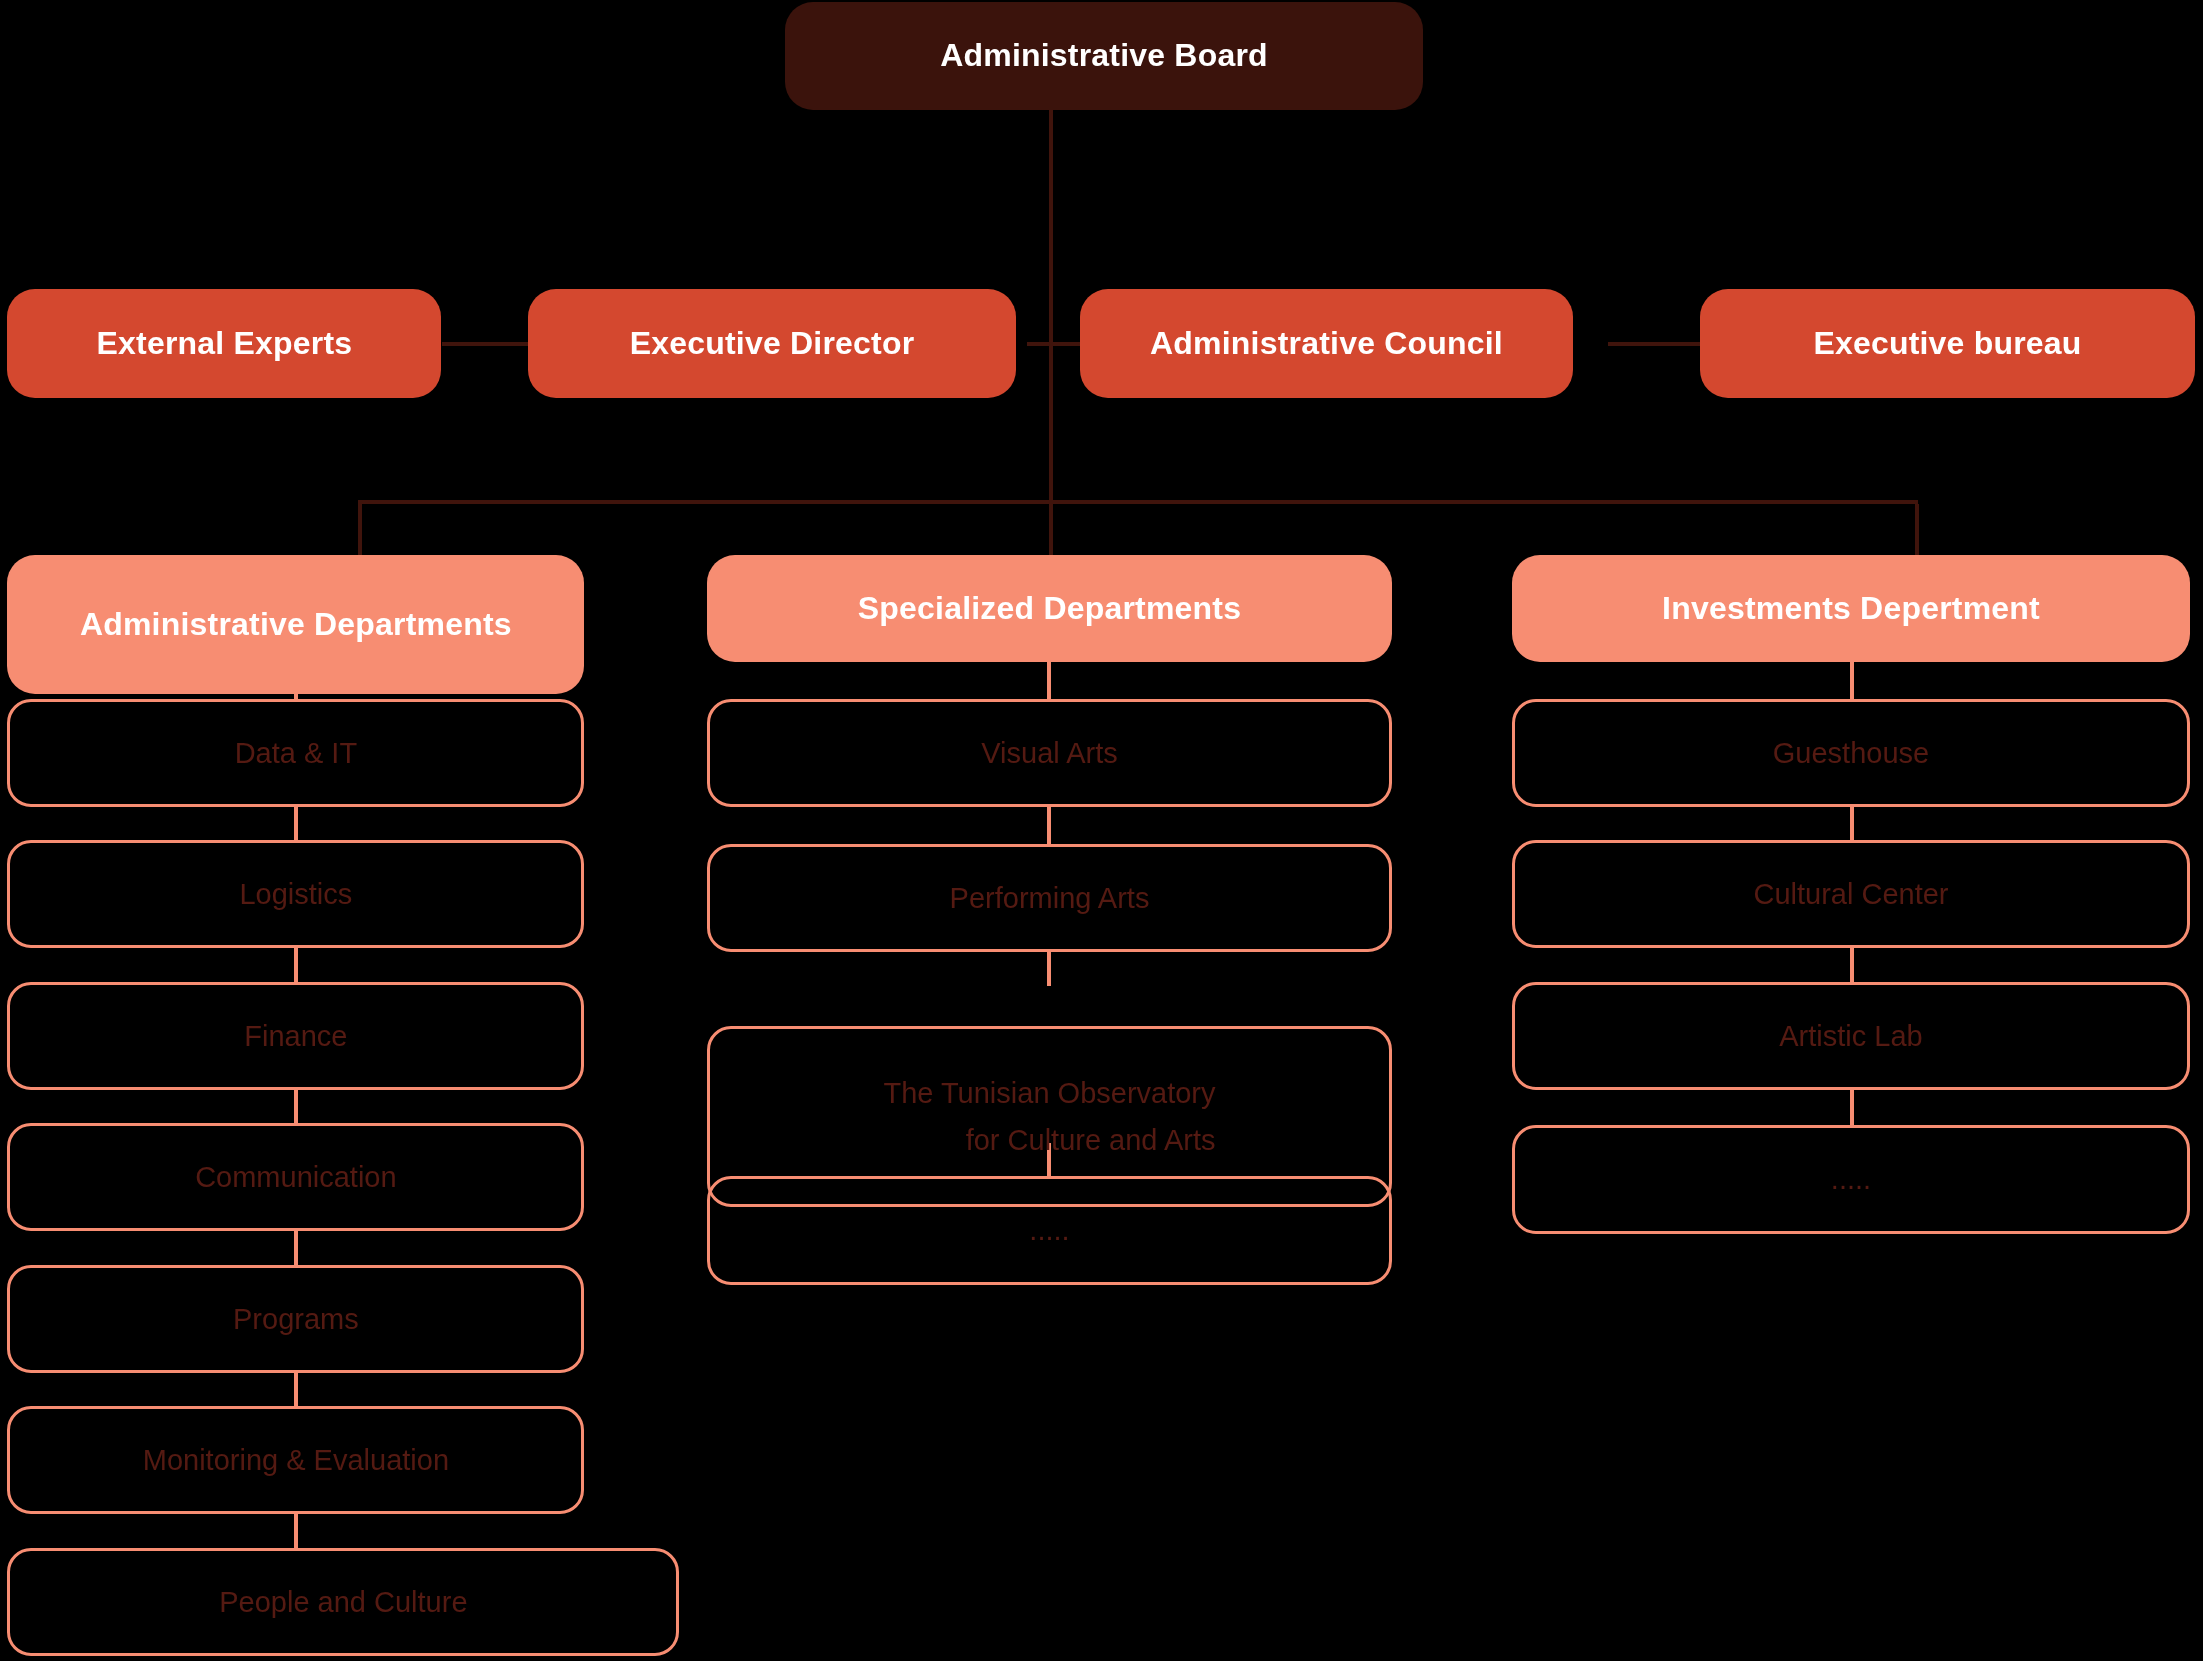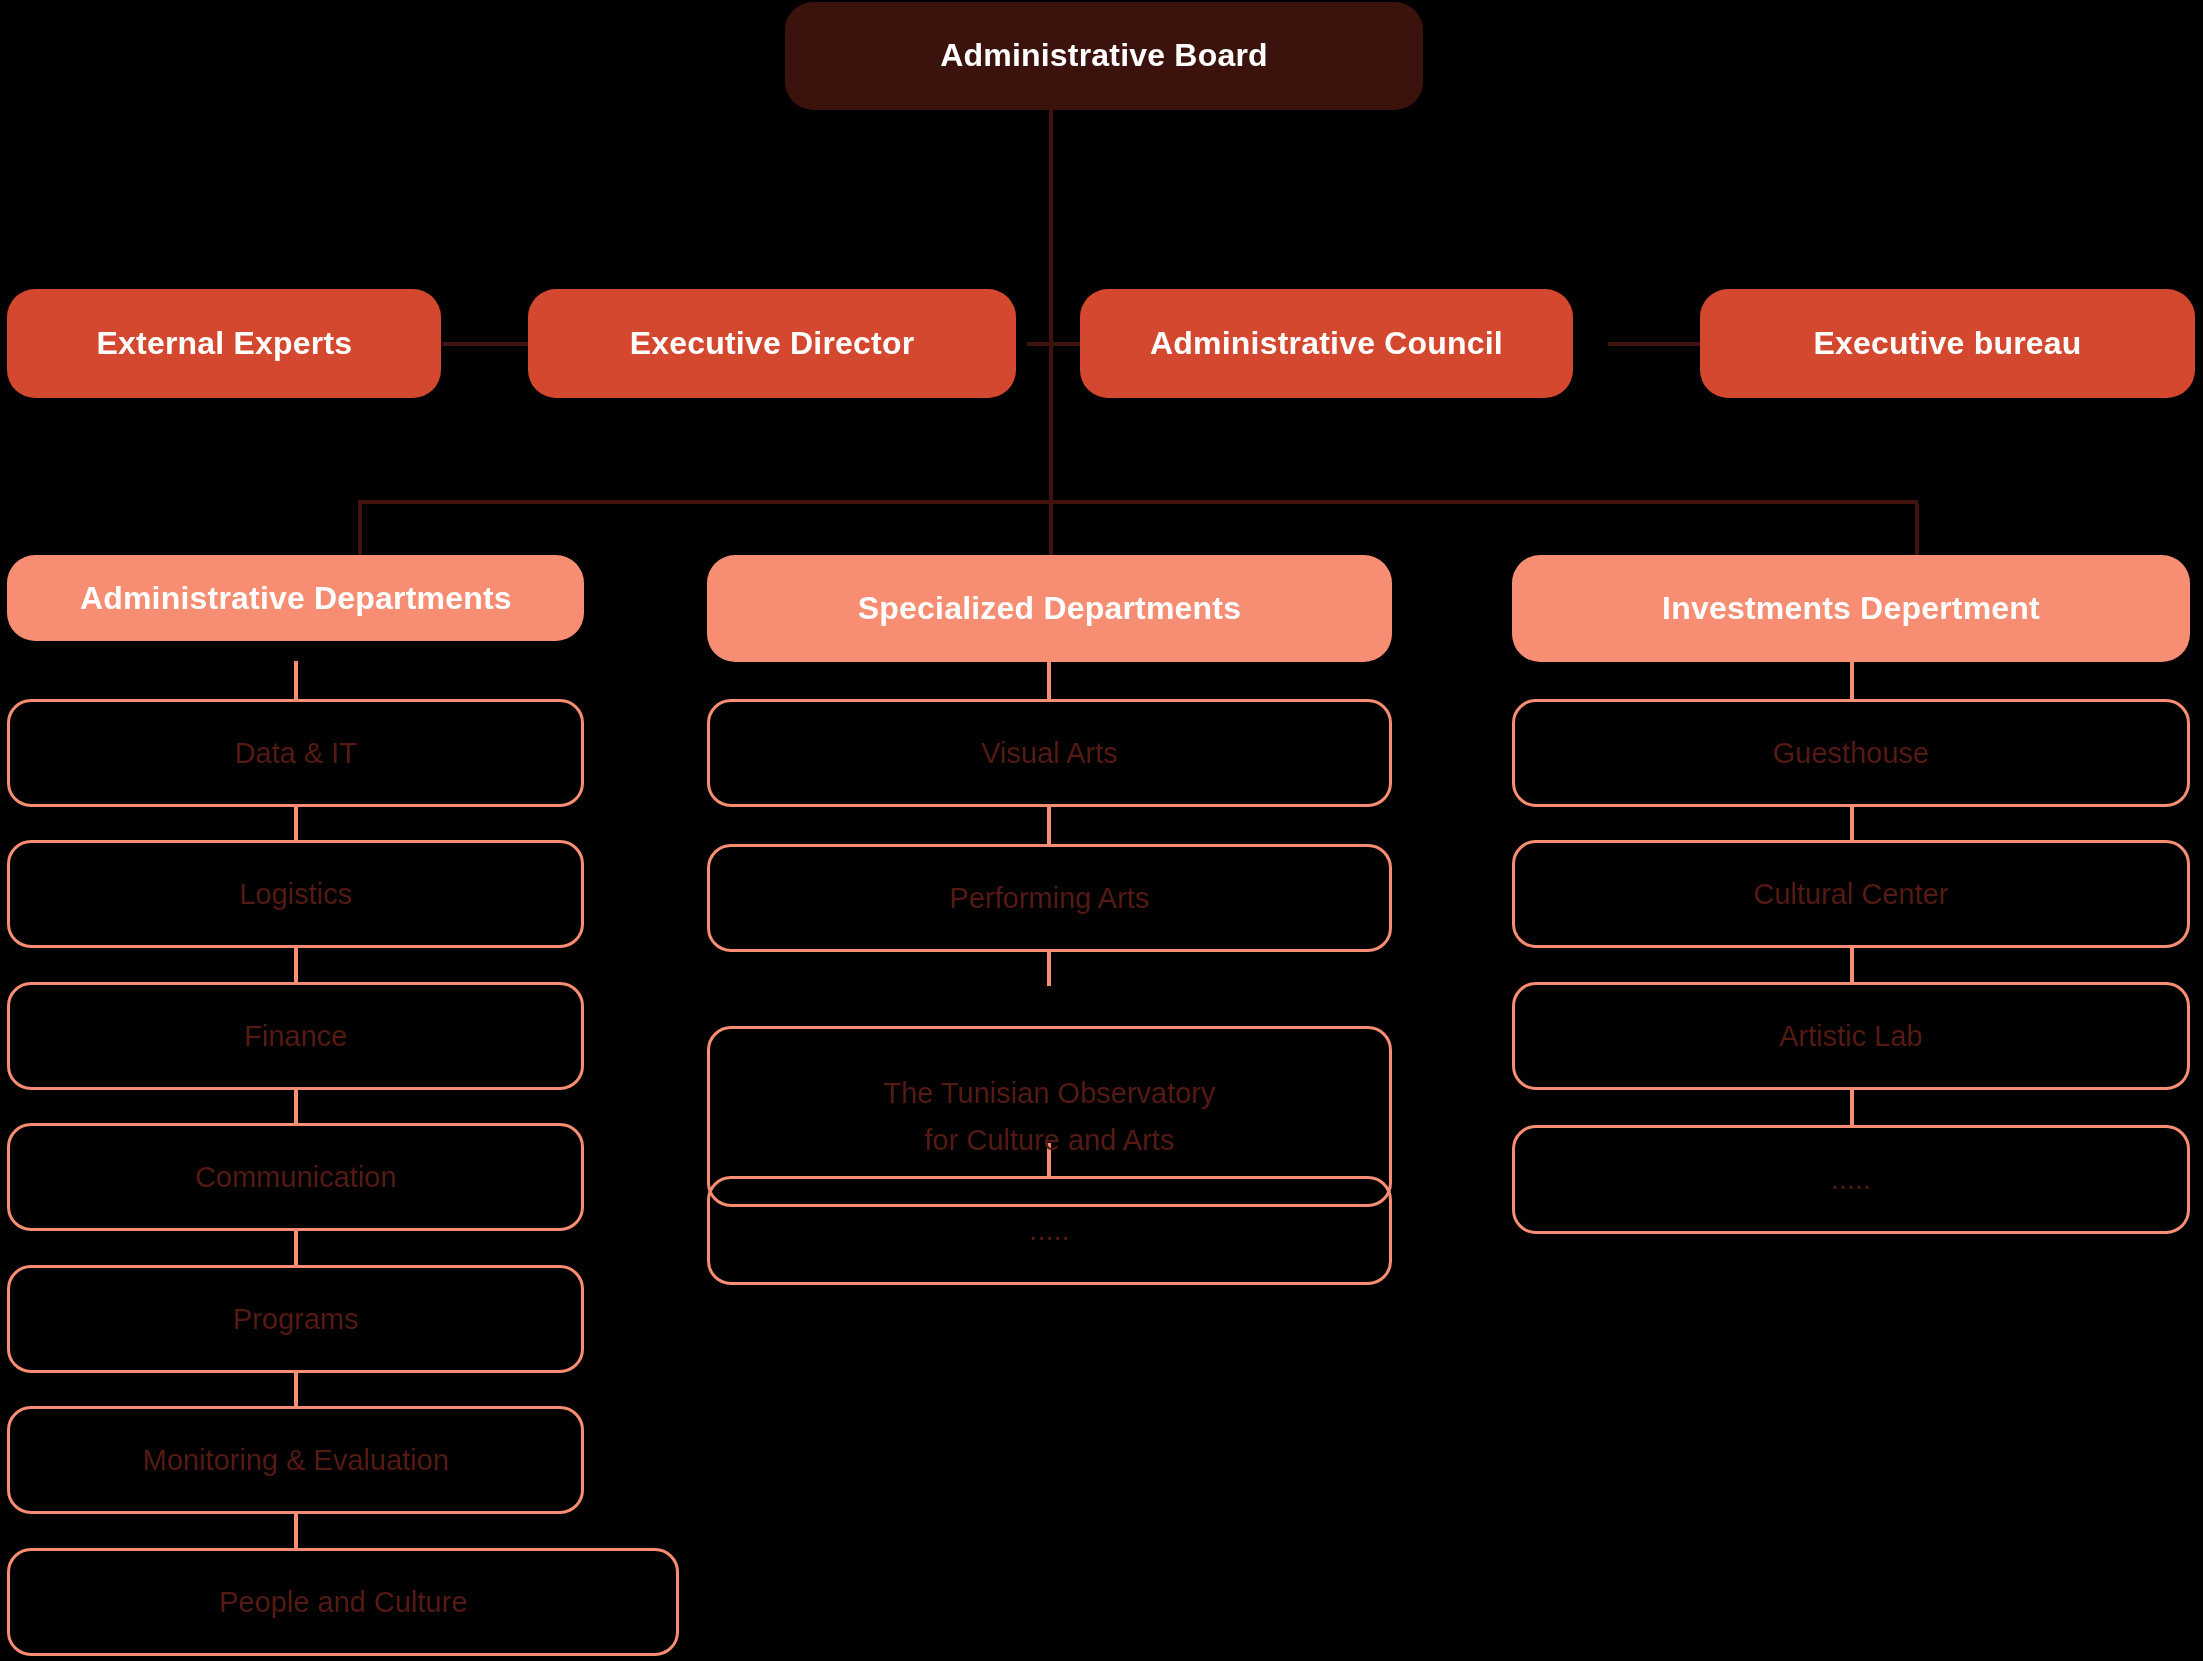--- a/index.html
+++ b/index.html
@@ -6,21 +6,21 @@
   .stage{
     position:relative;
     width:2204px;height:1661px;
     background:var(--bg,#000000);
     font-family:"Liberation Sans", sans-serif;
     overflow:hidden;
   }
   .node{
     position:absolute;
     display:flex;align-items:center;justify-content:center;
-    text-align:center;box-sizing:border-box;
+    text-align:right;box-sizing:border-box;
     border-radius:28px;
   }
   .root-node{
     background:var(--root-box,#3B130C);
     color:var(--white-text,#FFFFFF);
     font-weight:700;font-size:32px;letter-spacing:0.2px;
   }
   .l2{
     background:var(--level2-box,#D4482F);
     color:var(--white-text,#FFFFFF);
@@ -75,21 +75,21 @@
   <i class="ln sl" style="left:1850px;top:948px;width:3.7px;height:34px"></i>
   <i class="ln sl" style="left:1850px;top:1090px;width:3.7px;height:35px"></i>
 
   <div class="node root-node" style="left:785px;top:1.9px;width:638px;height:108px">Administrative Board</div>
 
   <div class="node l2" style="left:7.4px;top:289px;width:434px;height:109px">External Experts</div>
   <div class="node l2" style="left:528px;top:289px;width:488px;height:109px">Executive Director</div>
   <div class="node l2" style="left:1080px;top:289px;width:493px;height:109px">Administrative Council</div>
   <div class="node l2" style="left:1700px;top:289px;width:495px;height:109px">Executive bureau</div>
 
-  <div class="node hdr" style="left:7.4px;top:555px;width:577px;height:86px">Administrative Departments</div>
+  <div class="node hdr" style="left:7.4px;top:555px;width:577px;height:139px">Administrative Departments</div>
   <div class="node hdr" style="left:707px;top:555px;width:685px;height:107px">Specialized Departments</div>
   <div class="node hdr" style="left:1512px;top:555px;width:678px;height:107px">Investments Depertment</div>
 
   <div class="node child" style="left:7.4px;top:699px;width:577px;height:108px">Data &amp; IT</div>
   <div class="node child" style="left:7.4px;top:840px;width:577px;height:108px">Logistics</div>
   <div class="node child" style="left:7.4px;top:982px;width:577px;height:108px">Finance</div>
   <div class="node child" style="left:7.4px;top:1123px;width:577px;height:108px">Communication</div>
   <div class="node child" style="left:7.4px;top:1265px;width:577px;height:108px">Programs</div>
   <div class="node child" style="left:7.4px;top:1406px;width:577px;height:108px">Monitoring &amp; Evaluation</div>
   <div class="node child" style="left:7.4px;top:1548px;width:672px;height:108px">People and Culture</div>

